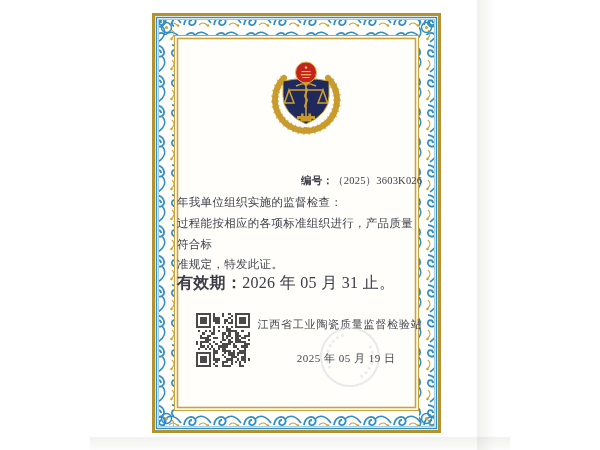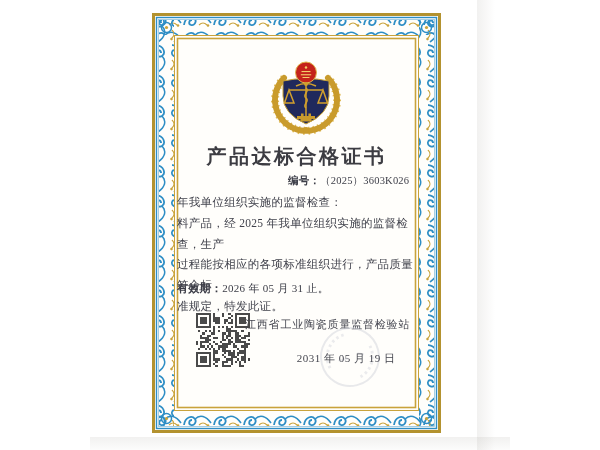--- a/index.html
+++ b/index.html
@@ -21,41 +21,41 @@
   .frame-svg{position:absolute;left:0;top:0;}
 
   .emblem{position:absolute;left:116px;top:45px;width:76px;height:78px;}
 
   .cert-title{
     position:absolute;left:0;top:130px;width:100%;margin:0;
     text-align:center;font-size:20px;font-weight:bold;color:#3c3c42;
     letter-spacing:2.5px;
   }
   .serial{
-    position:absolute;left:136px;top:161px;width:130px;
+    position:absolute;left:149px;top:161px;width:130px;
     font-size:10.5px;color:#3d3e48;letter-spacing:0.2px;white-space:nowrap;
   }
   .serial .lbl{font-weight:bold;}
 
   .body-block{
     position:absolute;left:25px;top:179px;width:244px;
     font-size:11.5px;line-height:20.8px;color:#41424c;letter-spacing:0.3px;
   }
   .body-block .indent{text-indent:2em;}
 
   .validity{
-    position:absolute;left:25px;top:268px;width:244px;
-    font-size:11px;color:#3b3c46;letter-spacing:0.3px;
+    position:absolute;left:25px;top:260px;width:244px;
+    font-size:16px;color:#3b3c46;letter-spacing:0.3px;
   }
   .validity .lbl{font-weight:bold;}
 
   .qr{position:absolute;left:44px;top:300px;width:54px;height:54px;}
 
   .issuer{
-    position:absolute;left:93px;top:304px;width:190px;text-align:left;
+    position:absolute;left:93px;top:304px;width:190px;text-align:center;
     font-size:11px;color:#44454f;letter-spacing:0.8px;white-space:nowrap;
   }
   .issue-date{
     position:absolute;left:119px;top:338px;width:150px;text-align:center;
     font-size:11px;color:#45464f;letter-spacing:0.5px;white-space:nowrap;
   }
   .seal{position:absolute;left:166px;top:312px;width:64px;height:64px;
     opacity:0.55;transform:rotate(-14deg);}
 </style>
 </head>
@@ -130,29 +130,27 @@
       <path d="M38,26 v32"></path>
       <path d="M38,30 c4.5,3 -4.5,7 0,10 c4.5,3 -4.5,7 0,10"></path>
     </g>
     <circle cx="38" cy="26" r="2" fill="#d1a02e"></circle>
 
     <path d="M29,58 h18 v3 h-3.5 v2.5 h-11 v-2.5 h-3.5 z" fill="#c99b2c"></path>
     <rect x="33" y="55.5" width="2.6" height="2.5" fill="#c99b2c"></rect>
     <rect x="40.4" y="55.5" width="2.6" height="2.5" fill="#c99b2c"></rect>
   </svg>
 
-  <h1 class="cert-title">产品达标合格证书</h1>
 
   <div class="serial">
     <span class="lbl">编号：</span><span>（2025）3603K026</span>
   </div>
 
   <div class="body-block">
     <div>年我单位组织实施的监督检查：</div>
-    <div>料产品，经 2025 年我单位组织实施的监督检查，生产</div>
     <div>过程能按相应的各项标准组织进行，产品质量符合标</div>
     <div>准规定，特发此证。</div>
   </div>
 
   <div class="validity">
     <span class="lbl">有效期：</span><span>2026 年 05 月 31 止。</span>
   </div>
 
   <svg class="qr" id="qr-svg" viewBox="0 0 25 25" shape-rendering="crispEdges">
       <rect x="8" y="0" width="1" height="1" fill="#4a4a4a"></rect>
@@ -364,14 +362,14 @@
 
   <div class="issuer">江西省工业陶瓷质量监督检验站</div>
 
   <svg class="seal" viewBox="0 0 64 64">
     <circle cx="32" cy="32" r="29" fill="none" stroke="#d7d8de" stroke-width="2"></circle>
     <path d="M10,38 A23,23 0 0 1 32,9" fill="none" stroke="#dcdde2" stroke-width="3" stroke-dasharray="2.5,3"></path>
     <path d="M54,26 A23,23 0 0 1 36,54" fill="none" stroke="#dcdde2" stroke-width="3" stroke-dasharray="2.5,3"></path>
     <path d="M20,33 h10 M40,30 l6,3" stroke="#dddee3" stroke-width="2"></path>
   </svg>
 
-  <div class="issue-date">2031 年 05 月 19 日</div>
+  <div class="issue-date">2025 年 05 月 19 日</div>
 </div>
 
 </body></html>

